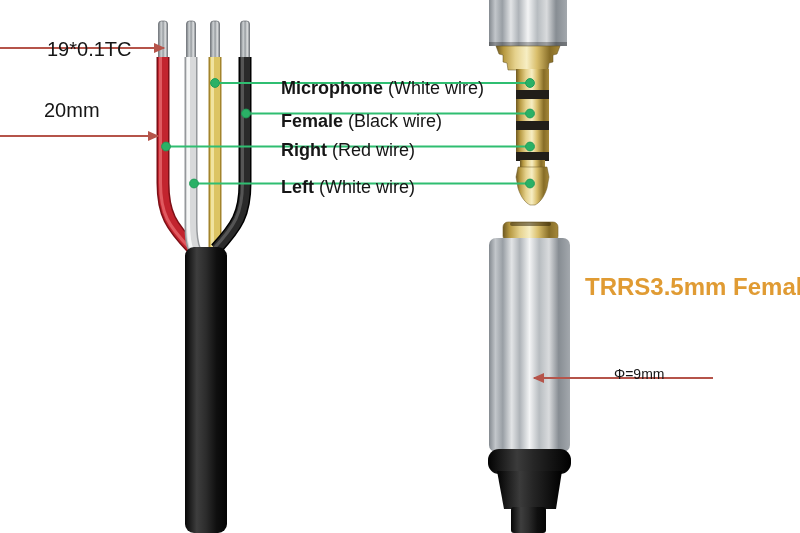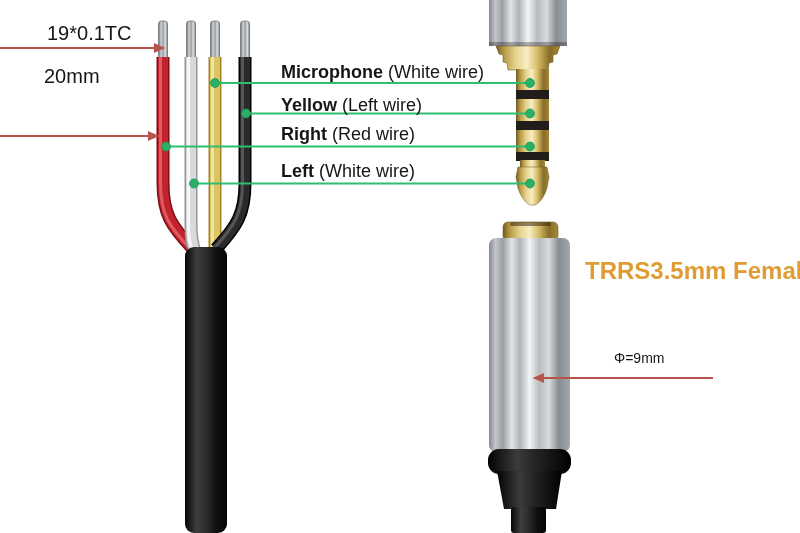--- a/index.html
+++ b/index.html
@@ -1,23 +1,23 @@
 <!DOCTYPE html>
 <html><head>
 <meta charset="utf-8">
 <style>
   html,body{margin:0;padding:0;background:#fff;}
   .stage{
     position:relative;width:800px;height:533px;background:#ffffff;
     overflow:hidden;font-family:"Liberation Sans",sans-serif;
   }
   .stage svg{position:absolute;left:0;top:0;}
-  .lbl{position:absolute;color:#161616;white-space:nowrap;}
+  .lbl{position:absolute;color:#161616;white-space:nowrap;margin-top:16px;}
   #spec-label{left:47px;top:22px;font-size:20px;}
-  #strip-label{left:44px;top:64px;font-size:20px;line-height:25px;}
+  #strip-label{left:44px;top:82px;font-size:20px;line-height:25px;}
   .pin-label{left:281px;font-size:18px;}
   .pin-label .sig{font-weight:bold;}
   #pin-label-1{top:62px;}
   #pin-label-2{top:95px;}
   #pin-label-3{top:124px;}
   #pin-label-4{top:161px;}
   #female-label{left:585px;top:257px;font-size:24px;font-weight:bold;color:#e09b33;}
   #dia-label{left:614px;top:350px;font-size:14px;}
 </style>
 </head>
@@ -150,21 +150,21 @@
   <div class="lbl" id="spec-label">19*0.1TC</div>
 
   <div class="lbl" id="strip-label">
     <div>20mm</div>
   </div>
 
   <div class="lbl pin-label" id="pin-label-1">
     <span class="sig">Microphone</span><span> (White wire)</span>
   </div>
   <div class="lbl pin-label" id="pin-label-2">
-    <span class="sig">Yellow</span><span> (Left wire)</span>
+    <span class="sig">Female</span><span> (Black wire)</span>
   </div>
   <div class="lbl pin-label" id="pin-label-4">
     <span class="sig">Left</span><span> (White wire)</span>
   </div>
   <div class="lbl pin-label" id="pin-label-3">
     <span class="sig">Right</span><span> (Red wire)</span>
   </div>
 
   <div class="lbl" id="female-label">TRRS3.5mm Female</div>
 

